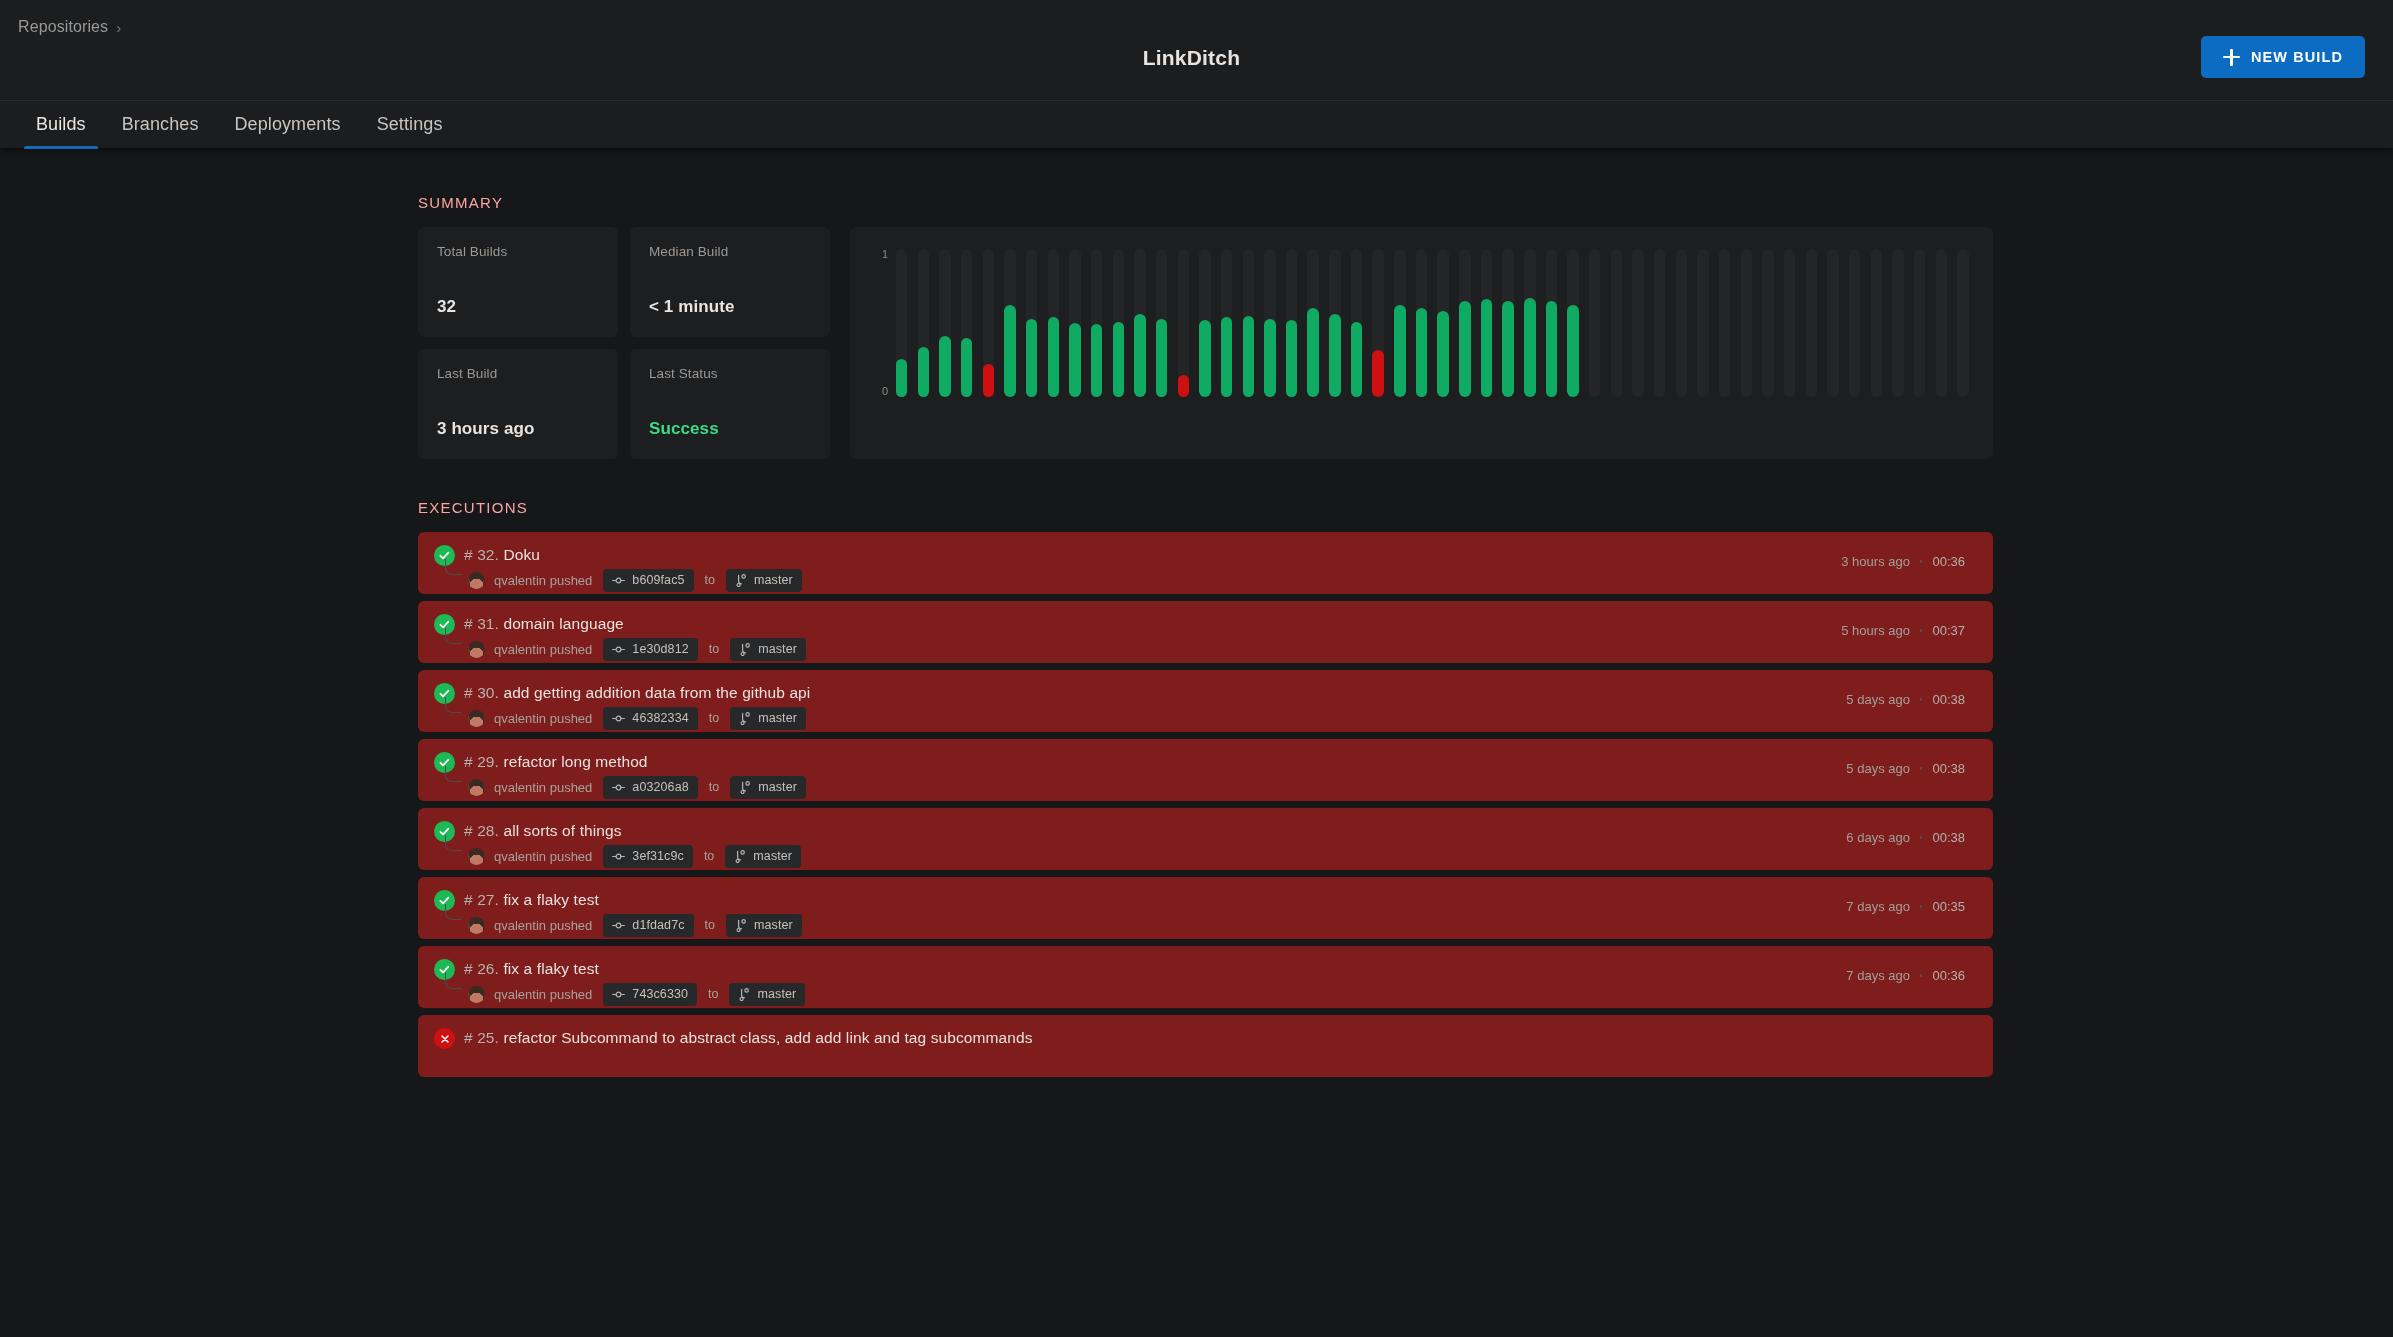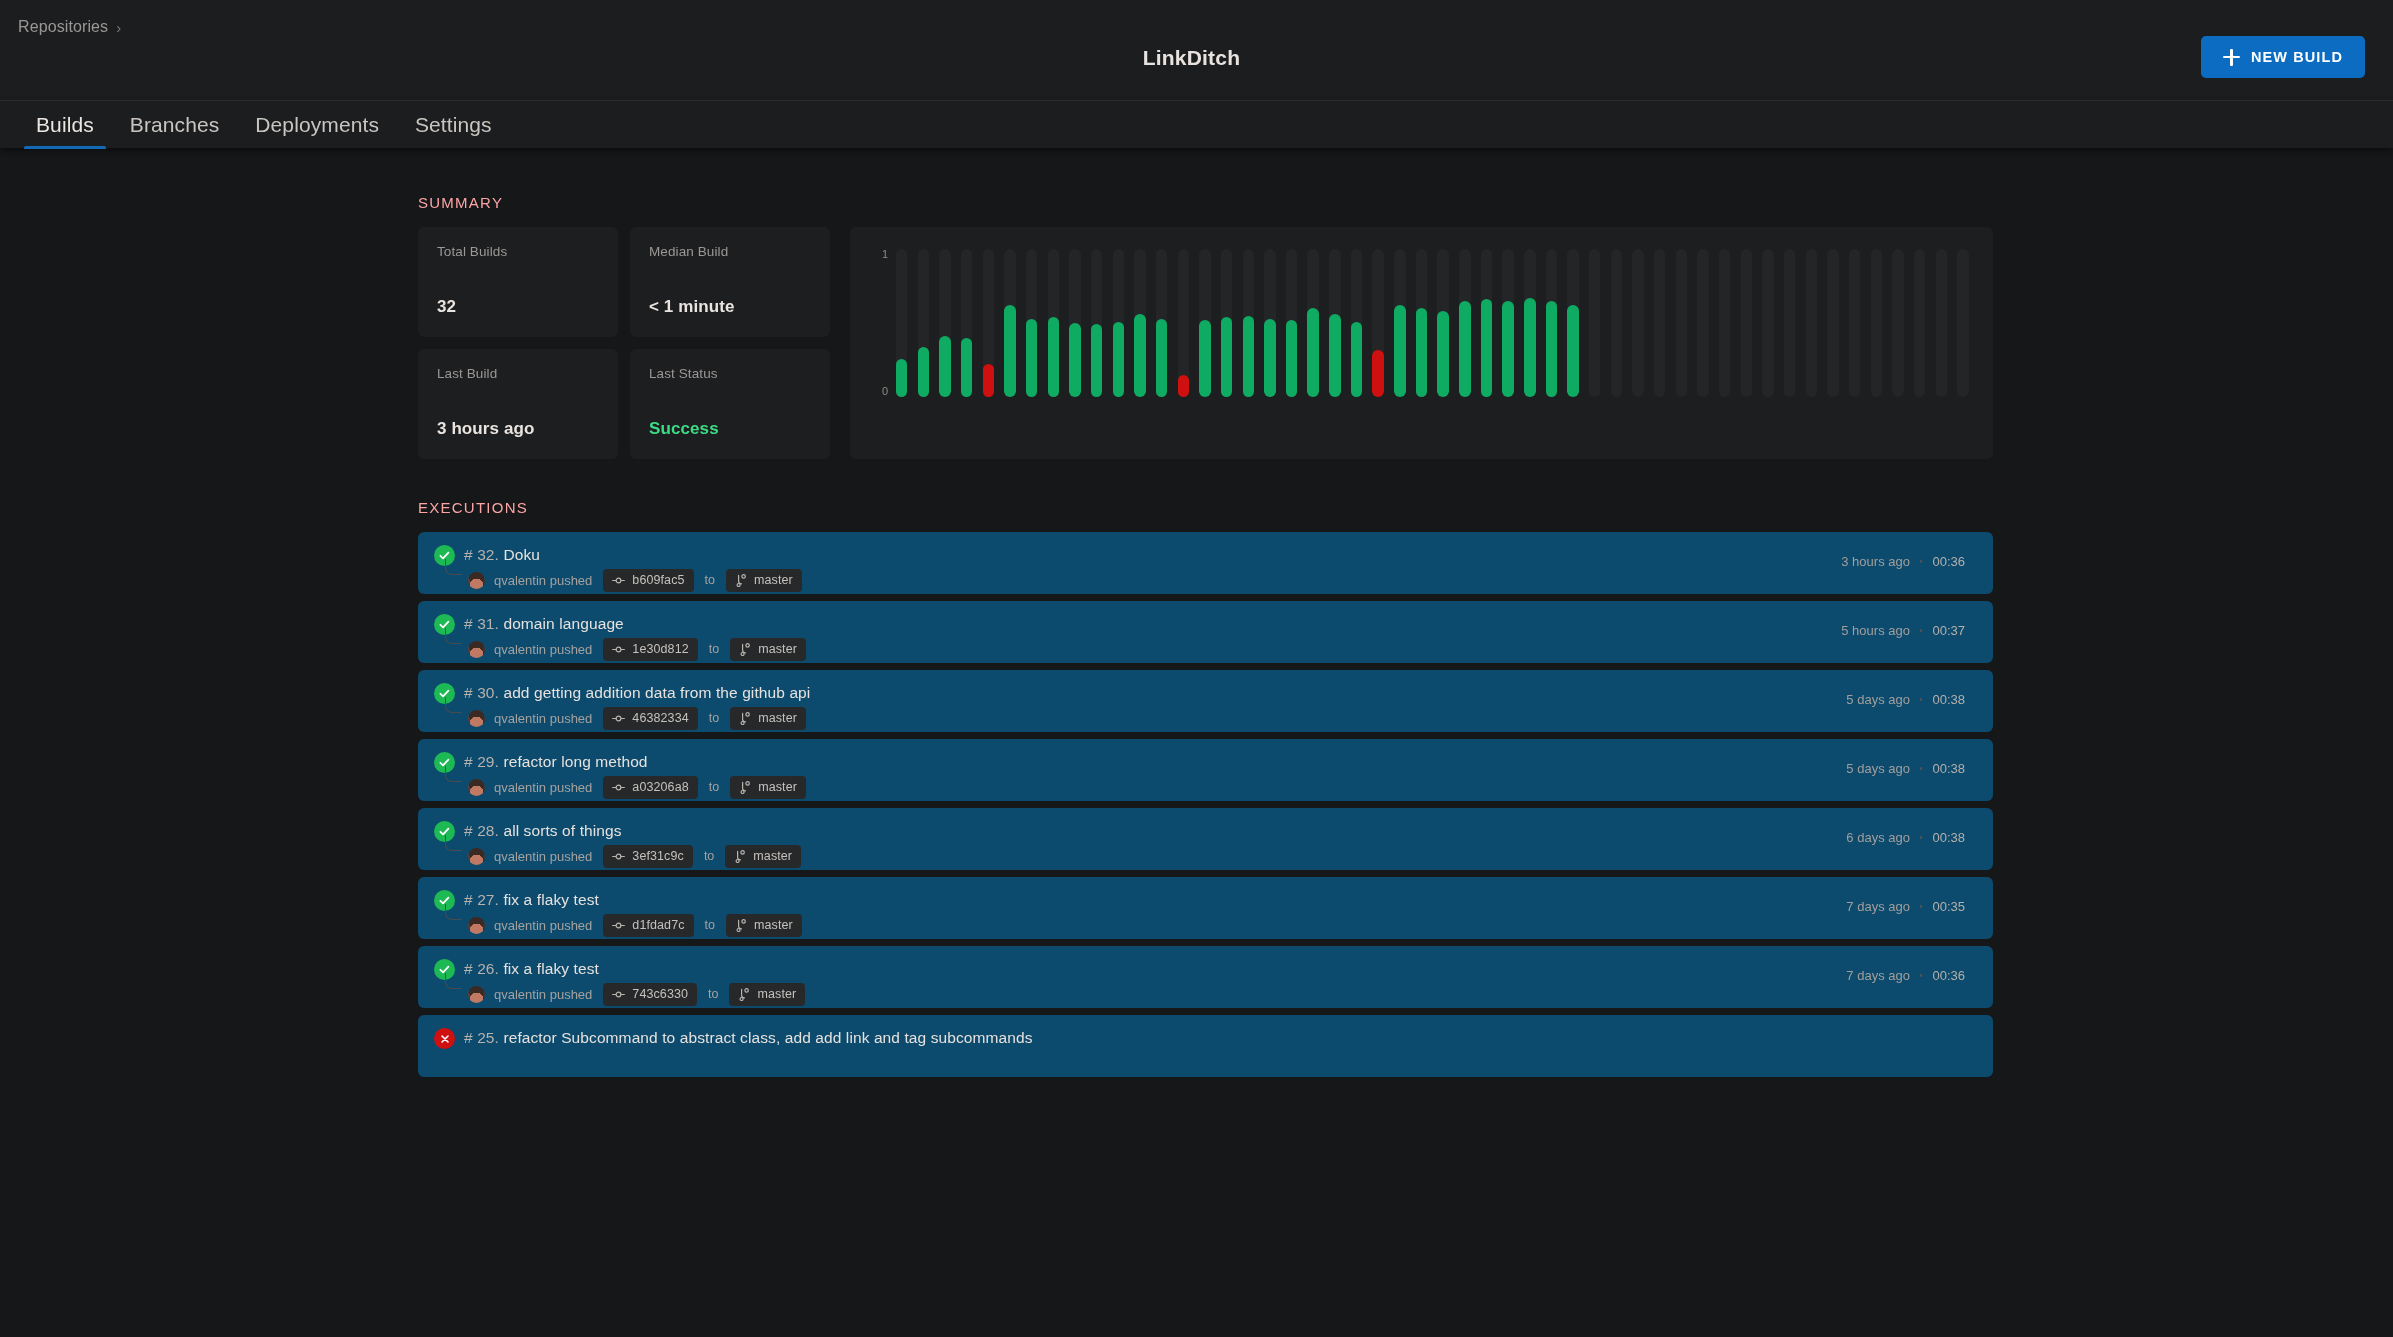--- a/index.html
+++ b/index.html
@@ -48,21 +48,21 @@
     position: relative;
     height: 48px;
     background: #1c1d1f;
     border-top: 1px solid #2a2b2d;
     display: flex; align-items: center;
     padding-left: 18px;
     box-shadow: 0 3px 6px rgba(0,0,0,.45);
   }
   .tab {
     position: relative; height: 48px; display: flex; align-items: center;
-    padding: 0 18px; color: #c9c5c0; font-size: 21px; cursor: pointer;
+    padding: 0 18px; color: #c9c5c0; font-size: 18px; cursor: pointer;
     letter-spacing: .1px;
   }
   .tab.active { color: #eae6e1; }
   .tab.active::after {
     content: ""; position: absolute; left: 6px; right: 6px; bottom: 0;
     height: 3px; background: #1369b5; border-radius: 2px 2px 0 0;
   }
 
   
   .content { padding: 46px 0 0 0; }
@@ -112,21 +112,21 @@
   .bar-fill {
     position: absolute; left: 0; right: 0; bottom: 0; border-radius: 6px;
   }
   .bar-fill.success { background: #0fab62; }
   .bar-fill.failure { background: #cf1010; }
 
   
   .executions { margin-top: 40px; }
   .exec-list { display: flex; flex-direction: column; gap: 7px; }
   .exec-row {
-    position: relative; background: #0c4a6e; border-radius: 6px;
+    position: relative; background: #7f1d1d; border-radius: 6px;
     height: 62px; padding: 12px 28px 0 16px; cursor: pointer;
   }
   .exec-main { display: flex; align-items: flex-start; }
   .status-badge {
     width: 21px; height: 21px; border-radius: 50%; flex: none;
     display: flex; align-items: center; justify-content: center;
     margin-top: 1px;
   }
   .status-badge.success { background: #1db954; }
   .status-badge.failure { background: #cf1010; }

